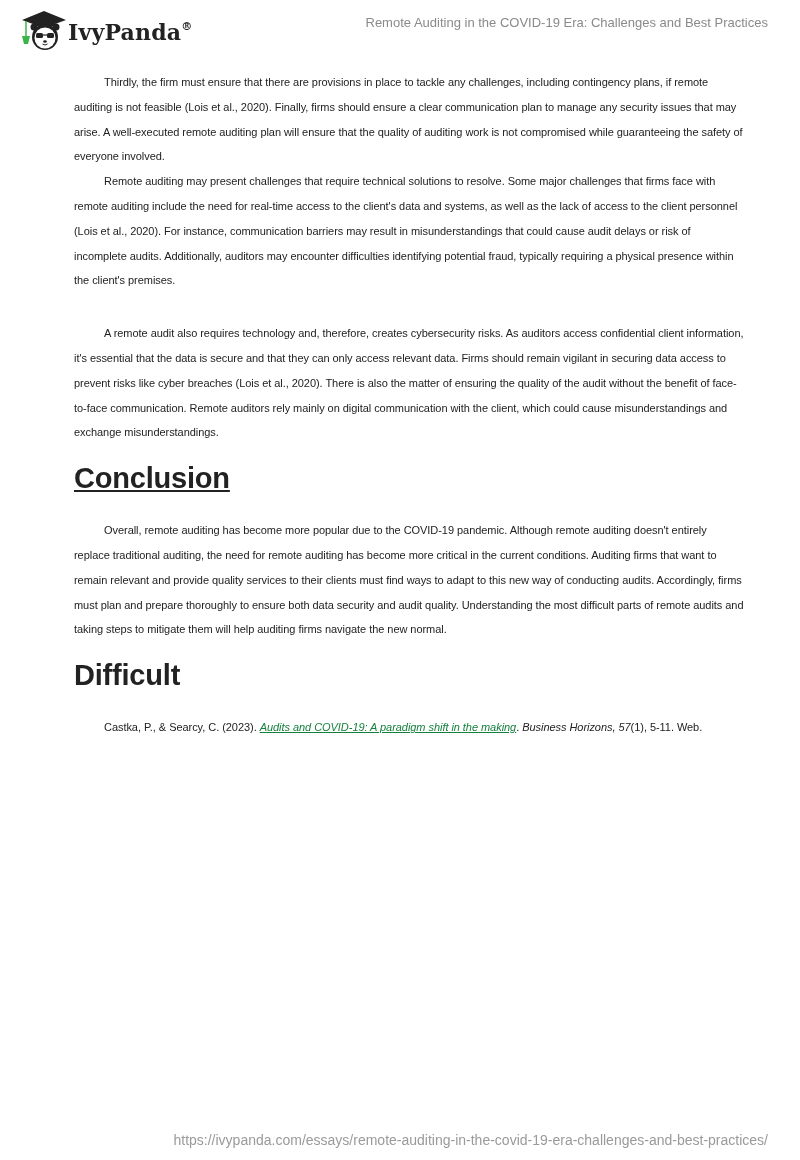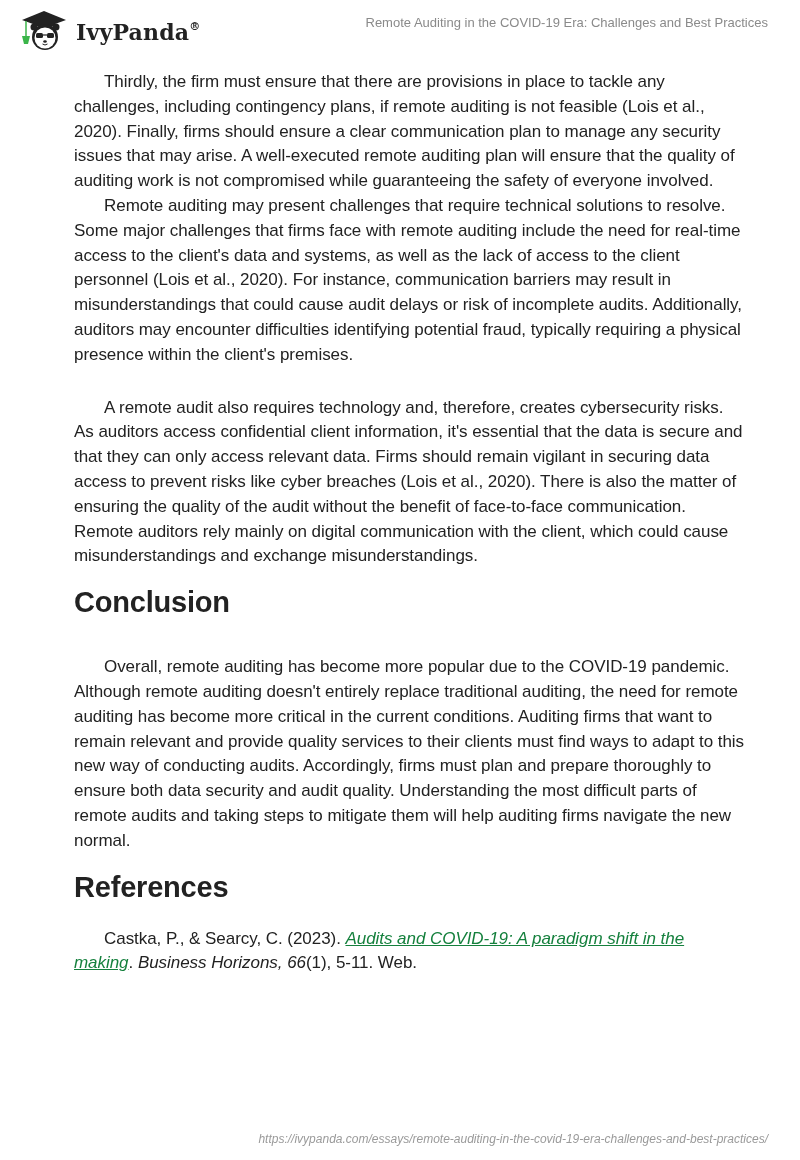--- a/index.html
+++ b/index.html
@@ -3,47 +3,47 @@
   <meta charset="utf-8">
   <style>
     * { box-sizing: border-box; margin: 0; padding: 0; }
     html, body { width: 800px; height: 1160px; background: #ffffff; overflow: hidden; }
     body { position: relative; font-family: "Liberation Sans", sans-serif; color: #222222; }
 
     .header { position: absolute; left: 0; top: 0; width: 800px; height: 56px; }
     .logo { position: absolute; left: 18px; top: 8px; display: flex; align-items: center; }
     .logo svg { display: block; }
     .logo-text {
-      margin-left: 8px; font-family: "DejaVu Serif", serif; font-weight: bold;
+      margin-left: 0; font-family: "DejaVu Serif", serif; font-weight: bold;
       font-size: 22px; color: #222; letter-spacing: 0.2px; position: relative; top: 2px;
     }
     .logo-text sup { font-size: 11px; position: relative; top: -2px; }
     .doc-title {
       position: absolute; right: 32px; top: 15px; font-size: 13px; color: #8a8a8a;
     }
 
     .content { position: absolute; left: 74px; top: 70px; width: 670px; }
     p.body {
-      font-size: 17px; line-height: 24.8px; color: #222; text-indent: 30px;
+      font-size: 11px; line-height: 24.8px; color: #222; text-indent: 30px;
       letter-spacing: -0.05px;
     }
     h2 {
       font-size: 29px; font-weight: bold; color: #222; letter-spacing: -0.2px;
       line-height: 36px;
     }
     .h2-first { margin-top: 16px; margin-bottom: 22px; }
     .p-gap { margin-top: 28px; }
-    .h2-conc { margin-top: 15px; margin-bottom: 35px; }
+    .h2-conc { margin-top: 15px; margin-bottom: 22px; text-decoration: underline; }
     .h2-ref { margin-top: 15px; margin-bottom: 22px; }
 
     a.ref-link { color: #15803d; font-style: italic; text-decoration: underline; }
     .italic { font-style: italic; }
 
     .footer-url {
-      position: absolute; right: 32px; top: 1132px; font-size: 12px; color: #9a9a9a; font-style: italic;
+      position: absolute; right: 32px; top: 1132px; font-size: 14px; color: #9a9a9a;
     }
   </style>
 </head>
 <body>
 
 <div class="header">
   <div class="logo">
     <span>
       <svg width="50" height="44" viewBox="0 0 50 44">
 
@@ -74,17 +74,17 @@
 
 <main class="content">
   <p class="body">Thirdly, the firm must ensure that there are provisions in place to tackle any challenges, including contingency plans, if remote auditing is not feasible (Lois et al., 2020). Finally, firms should ensure a clear communication plan to manage any security issues that may arise. A well-executed remote auditing plan will ensure that the quality of auditing work is not compromised while guaranteeing the safety of everyone involved.</p>
 
   <p class="body">Remote auditing may present challenges that require technical solutions to resolve. Some major challenges that firms face with remote auditing include the need for real-time access to the client's data and systems, as well as the lack of access to the client personnel (Lois et al., 2020). For instance, communication barriers may result in misunderstandings that could cause audit delays or risk of incomplete audits. Additionally, auditors may encounter difficulties identifying potential fraud, typically requiring a physical presence within the client's premises.</p>
   <p class="body p-gap">A remote audit also requires technology and, therefore, creates cybersecurity risks. As auditors access confidential client information, it's essential that the data is secure and that they can only access relevant data. Firms should remain vigilant in securing data access to prevent risks like cyber breaches (Lois et al., 2020). There is also the matter of ensuring the quality of the audit without the benefit of face-to-face communication. Remote auditors rely mainly on digital communication with the client, which could cause misunderstandings and exchange misunderstandings.</p>
 
   <h2 class="h2-conc">Conclusion</h2>
   <p class="body">Overall, remote auditing has become more popular due to the COVID-19 pandemic. Although remote auditing doesn't entirely replace traditional auditing, the need for remote auditing has become more critical in the current conditions. Auditing firms that want to remain relevant and provide quality services to their clients must find ways to adapt to this new way of conducting audits. Accordingly, firms must plan and prepare thoroughly to ensure both data security and audit quality. Understanding the most difficult parts of remote audits and taking steps to mitigate them will help auditing firms navigate the new normal.</p>
 
-  <h2 class="h2-ref">References</h2>
-  <p class="body"><span>Castka, P., &amp; Searcy, C. (2023). </span><a class="ref-link">Audits and COVID-19: A paradigm shift in the making</a><span>. </span><span class="italic">Business Horizons, </span><span class="italic">66</span><span>(1), 5-11. Web.</span></p>
+  <h2 class="h2-ref">Difficult</h2>
+  <p class="body"><span>Castka, P., &amp; Searcy, C. (2023). </span><a class="ref-link">Audits and COVID-19: A paradigm shift in the making</a><span>. </span><span class="italic">Business Horizons, </span><span class="italic">57</span><span>(1), 5-11. Web.</span></p>
 </main>
 
 <div class="footer-url">https://ivypanda.com/essays/remote-auditing-in-the-covid-19-era-challenges-and-best-practices/</div>
 
 </body></html>

